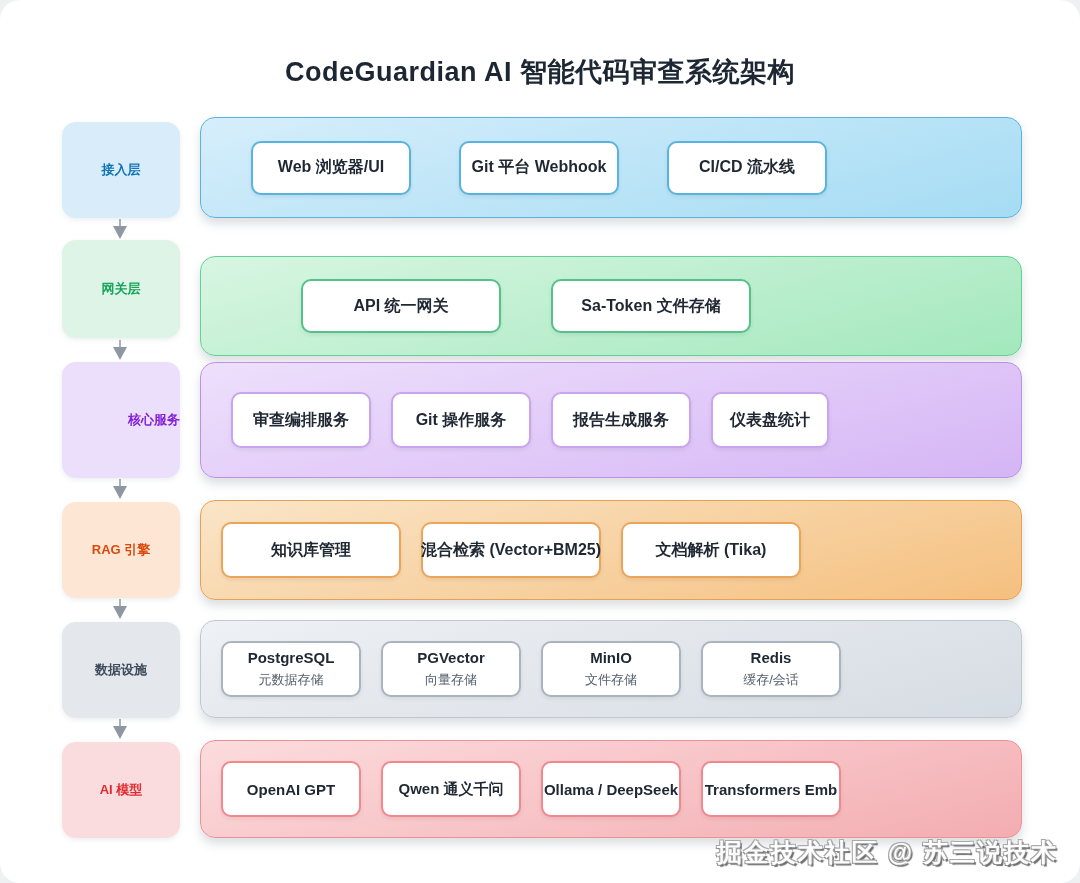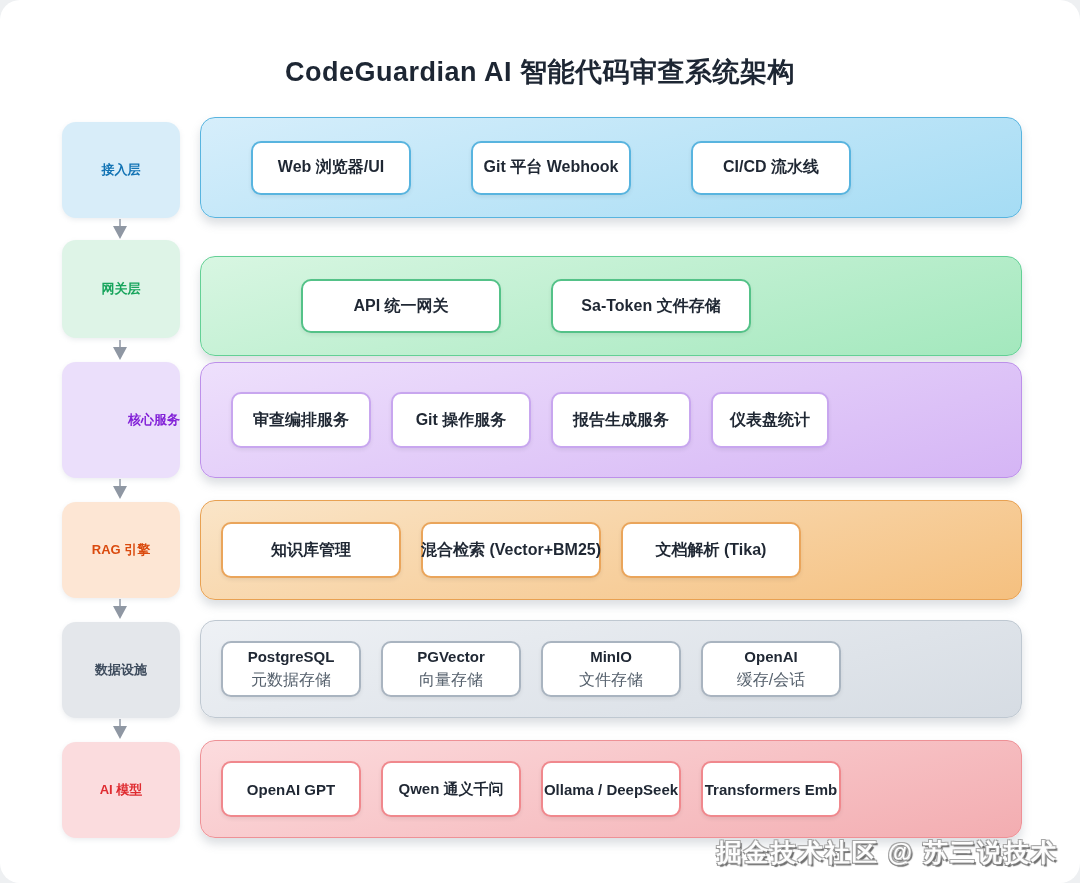--- a/index.html
+++ b/index.html
@@ -64,27 +64,27 @@
     justify-content: center;
     font-size: 16px;
     font-weight: 600;
     color: #1f2733;
     padding: 0 14px;
     box-shadow: 0 2px 4px rgba(0,0,0,0.07);
     white-space: nowrap;
     flex: 0 0 auto;
   }
   .node .sub {
-    font-size: 16px;
+    font-size: 13px;
     font-weight: 400;
     color: #55606c;
     margin-top: 5px;
   }
   
-  .band-0 { padding-left: 50px;  gap: 60px; }
+  .band-0 { padding-left: 50px;  gap: 48px; }
   .band-0 .node { width: 160px; }
   .band-1 { padding-left: 100px; gap: 50px; }
   .band-1 .node { width: 200px; }
   .band-2 { padding-left: 30px;  gap: 20px; align-items: center; }
   .band-2 .node { width: 140px; height: 56px; }
   .band-2 .node:last-child { width: 118px; }
   .band-3 { padding-left: 20px;  gap: 20px; }
   .band-3 .node { width: 180px; height: 56px; }
   .band-4 { padding-left: 20px;  gap: 20px; }
   .band-4 .node { width: 140px; height: 56px; }
@@ -224,21 +224,21 @@
     </div>
     <div class="node">
       <span>PGVector</span>
       <span class="sub">向量存储</span>
     </div>
     <div class="node">
       <span>MinIO</span>
       <span class="sub">文件存储</span>
     </div>
     <div class="node">
-      <span>OpenAI</span>
+      <span>Redis</span>
       <span class="sub">缓存/会话</span>
     </div>
   </div>
 
   <div class="arrow" style="top:719px">
     <div class="stem"></div>
     <div class="head"></div>
   </div>
 
   <div class="layer-label" style="top: 742px; height: 96px; --label-bg: #fbdcde; --label-fg: #df2b30; --band-top: #fcdcde; --band-bottom: #f3adb1; --band-border: #ee9196; --node-border: #f0888d;">

